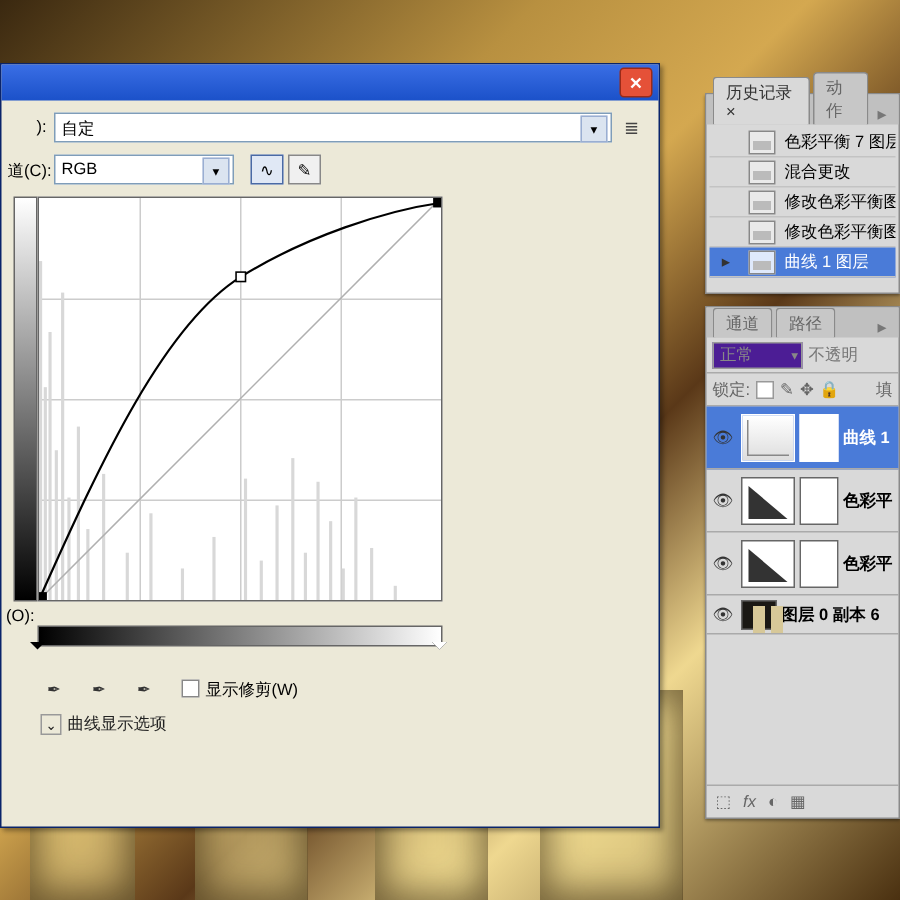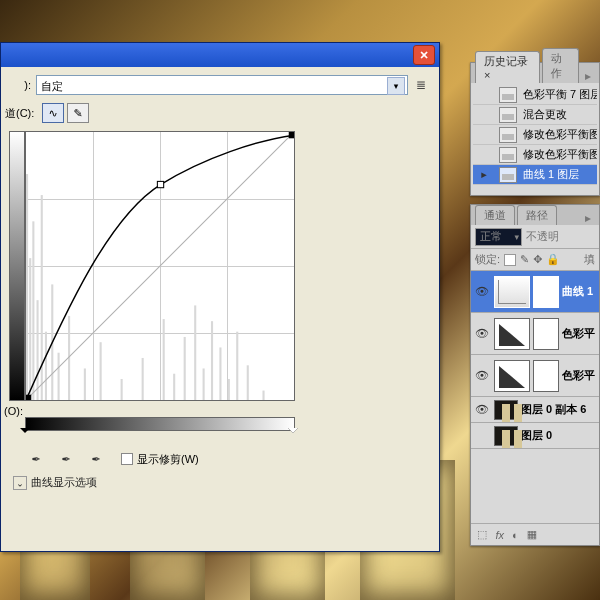--- a/index.html
+++ b/index.html
@@ -10,21 +10,21 @@
 
 .curves { position:absolute; left:0; top:42px; width:440px; height:510px; background:#ece9d8; border:1px solid #0a246a; box-shadow:2px 2px 3px rgba(0,0,0,.35);}
 .curves-title { height:24px; background:linear-gradient(#3a6ee5,#1b51c9); color:#fff; display:flex; align-items:center; padding:0 4px 0 8px; font-size:12px; font-weight:bold;}
 .curves-title .spacer{flex:1}
 .close-btn { width:22px; height:20px; background:#e55138; border:1px solid #9a2a18; color:#fff; display:flex; align-items:center; justify-content:center; font-weight:bold; border-radius:3px;}
 .curves-body { padding:8px 10px 8px 4px; display:flex; gap:10px;}
 .curves-left { flex:1;}
 .curves-right { width:78px; display:flex; flex-direction:column; gap:8px; align-items:stretch;}
 .row { display:flex; align-items:center; gap:5px; margin-bottom:8px;}
 .lbl { width:26px; text-align:right; white-space:nowrap;}
-.combo { flex:1; height:20px; border:1px solid #7f9db9; background:#fff; display:flex; align-items:flex-end; padding:0 4px; position:relative;}
+.combo { flex:1; height:20px; border:1px solid #7f9db9; background:#fff; display:flex; align-items:center; padding:0 4px; position:relative;}
 .combo::after { content:"▾"; position:absolute; right:2px; top:1px; width:16px; height:16px; background:#dbe4f0; border:1px solid #9aaed2; display:flex; align-items:center; justify-content:center; font-size:9px;}
 .mini-elist { width:16px; height:16px; display:flex; align-items:center; justify-content:center; font-size:12px; color:#444;}
 .btn { height:21px; border:1px solid #888; background:linear-gradient(#fafafa,#e5e5e5); border-radius:2px; display:flex; align-items:center; justify-content:center; padding:0 2px;}
 .btn.disabled { color:#9a9a9a;}
 .chk { display:flex; align-items:center; gap:4px; margin-top:4px;}
 .chk input{accent-color:#2a7a2a;}
 
 .chart-wrap { display:flex; margin-left:4px;}
 .ygrad { width:16px; height:270px; background:linear-gradient(#fff,#000); border:1px solid #666;}
 .chart { width:270px; height:270px; border:1px solid #666; background:#fff; position:relative;}
@@ -37,21 +37,21 @@
 .tri{width:0;height:0;border:5px solid transparent;border-top-color:#000; position:relative;}
 .tri.white{border-top-color:#fff; filter:drop-shadow(0 0 0.5px #000);}
 .tri-row{width:270px; margin-left:20px; height:8px; position:relative;}
 .tri-row .tri{position:absolute; top:-3px;}
 .input-row{display:flex;align-items:center;gap:6px;margin-left:20px;margin-top:2px;}
 .input-row .field{width:48px;height:18px;border:1px solid #7f9db9;background:#fff;}
 .pencils{margin-left:20px; margin-top:10px; display:flex; gap:8px; align-items:center;}
 .eyedrop{width:22px;height:20px;display:flex;align-items:center;justify-content:center;color:#333;}
 .tool-chk{display:flex;align-items:center;gap:4px;margin-left:6px;}
 .tool-chk .box{width:12px;height:12px;border:1px solid #888;background:#fff;}
-.expander{margin:6px 0 0 8px; display:flex; align-items:center; gap:4px; color:#222;}
+.expander{margin:6px 0 0 22px; display:flex; align-items:center; gap:4px; color:#222;}
 .expander::before{content:"⌃"; transform:rotate(180deg); font-size:9px; border:1px solid #999; width:12px;height:12px;display:inline-flex;align-items:center;justify-content:center;}
 
 .pencil-toggle{margin-left:6px; display:flex; flex-direction:column; gap:3px;}
 .pencil-toggle .b{width:22px;height:20px;border:1px solid #888;background:#f0f0f0;display:flex;align-items:center;justify-content:center;}
 .pencil-toggle .b.active{background:#e0e8f5;border-color:#4a6aa5;}
 
 
 .panel { position:absolute; right:0; background:#d9d9d9; border:1px solid #8a8a8a; box-shadow:0 1px 2px rgba(0,0,0,.4);}
 .panel .tabs { height:20px; display:flex; align-items:flex-end; background:#c0c0c0; padding:2px 4px 0 4px; gap:2px;}
 .panel .tab { padding:2px 8px; background:#d9d9d9; border:1px solid #8a8a8a; border-bottom:none; border-radius:3px 3px 0 0; color:#333;}
@@ -63,21 +63,21 @@
 .hrow{display:flex;align-items:center;height:20px;gap:6px;padding:0 2px;border-bottom:1px solid #c3c3c3;overflow:hidden;white-space:nowrap;}
 .hrow .icn{width:18px;height:16px;border:1px solid #888;background:#eaeaea;position:relative;flex:none;}
 .hrow .icn::after{content:"";position:absolute;left:2px;right:2px;bottom:2px;height:6px;background:#bbb;}
 .hrow.sel{background:#4a7bd8;color:#fff;}
 .hrow.sel .icn{background:#dfe9fb;}
 .hcol0{width:18px;display:flex;align-items:center;justify-content:center;flex:none;}
 .hcol0.arrow::before{content:"▸";color:#333;}
 
 .layers { top:204px; width:130px; height:342px;}
 .layers .bar{height:24px;display:flex;align-items:center;gap:4px;padding:0 4px;border-bottom:1px solid #aaa;}
-.layers .combo2{width:47px;height:18px;border:1px solid #999;background:#0f172a;display:flex;align-items:center;padding:0 4px;color:#888;position:relative;}
+.layers .combo2{width:60px;height:18px;border:1px solid #999;background:#4c1d95;display:flex;align-items:center;padding:0 4px;color:#888;position:relative;}
 .layers .combo2::after{content:"▾";position:absolute;right:2px;font-size:9px;color:#888;}
 .layers .locks{display:flex;align-items:center;gap:4px;padding:3px 4px;color:#666;border-bottom:1px solid #aaa;}
 .layers .locks .sq{width:12px;height:12px;border:1px solid #999;background:#fff;}
 .layers .llist{}
 .lrow{display:flex;align-items:center;height:42px;border-bottom:1px solid #aaa;padding:0 2px;gap:3px;overflow:hidden;white-space:nowrap;}
 .lrow.short{height:26px;}
 .lrow .eye{width:18px;display:flex;align-items:center;justify-content:center;color:#333;flex:none;}
 .lrow .thumb{width:36px;height:32px;border:1px solid #666;background:#fff;flex:none;position:relative;}
 .lrow .mask{width:26px;height:32px;border:1px solid #666;background:#fff;flex:none;}
 .lrow.sel{background:#4a7bd8;color:#fff;}
@@ -108,20 +108,23 @@
     <div class="curves-left">
       <div class="row">
         <div class="lbl">):</div>
         <div class="combo">
             <span>自定</span>
           </div>
         <div class="mini-elist">≣</div>
       </div>
       <div class="row">
         <div class="lbl">道(C):</div>
+        <div class="combo" style="flex:0 0 120px">
+            <span>RGB</span>
+          </div>
         <div class="pencil-toggle" style="flex-direction:row;">
           <div class="b active">∿</div>
           <div class="b">✎</div>
         </div>
       </div>
 
       <div class="chart-wrap">
         <div class="ygrad"></div>
         <div class="chart">
           <div class="grid gh gh1"></div>
@@ -262,25 +265,20 @@
         <div class="eye">👁</div>
         <div class="thumb tri-th"></div>
         <div class="mask"></div>
         <span class="txt">色彩平</span>
       </div>
       <div class="lrow short">
         <div class="eye">👁</div>
         <div class="thumb img-th" style="height:20px;width:24px"></div>
         <span class="txt">图层 0 副本 6</span>
       </div>
-      <div class="lrow short">
-        <div class="eye"></div>
-        <div class="thumb img-th" style="height:20px;width:24px"></div>
-        <span class="txt">图层 0</span>
-      </div>
     </div>
   <div class="footer">
     <span>⬚</span>
     <span style="font-style:italic">fx</span>
     <span>◐</span>
     <span>▦</span>
   </div>
 </div>
 
 </body></html>

